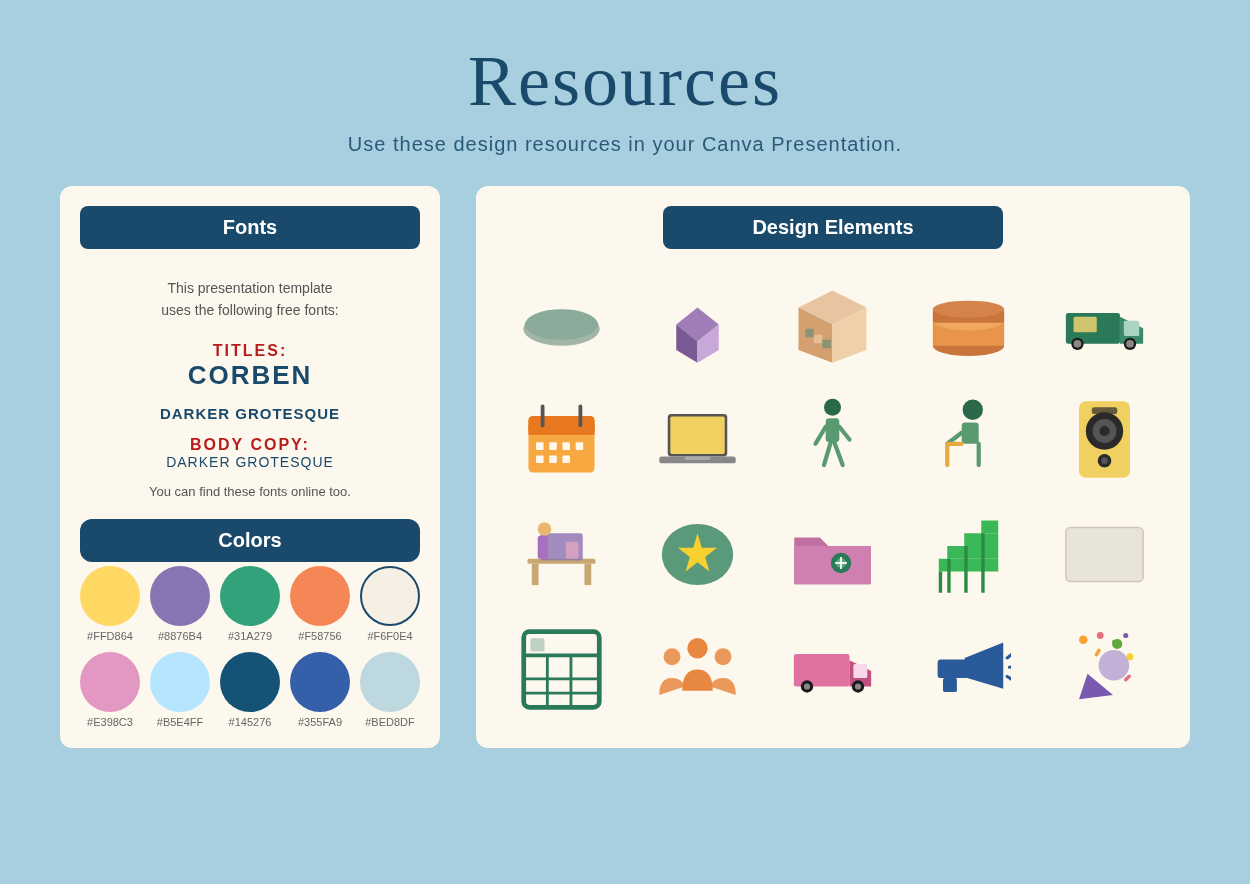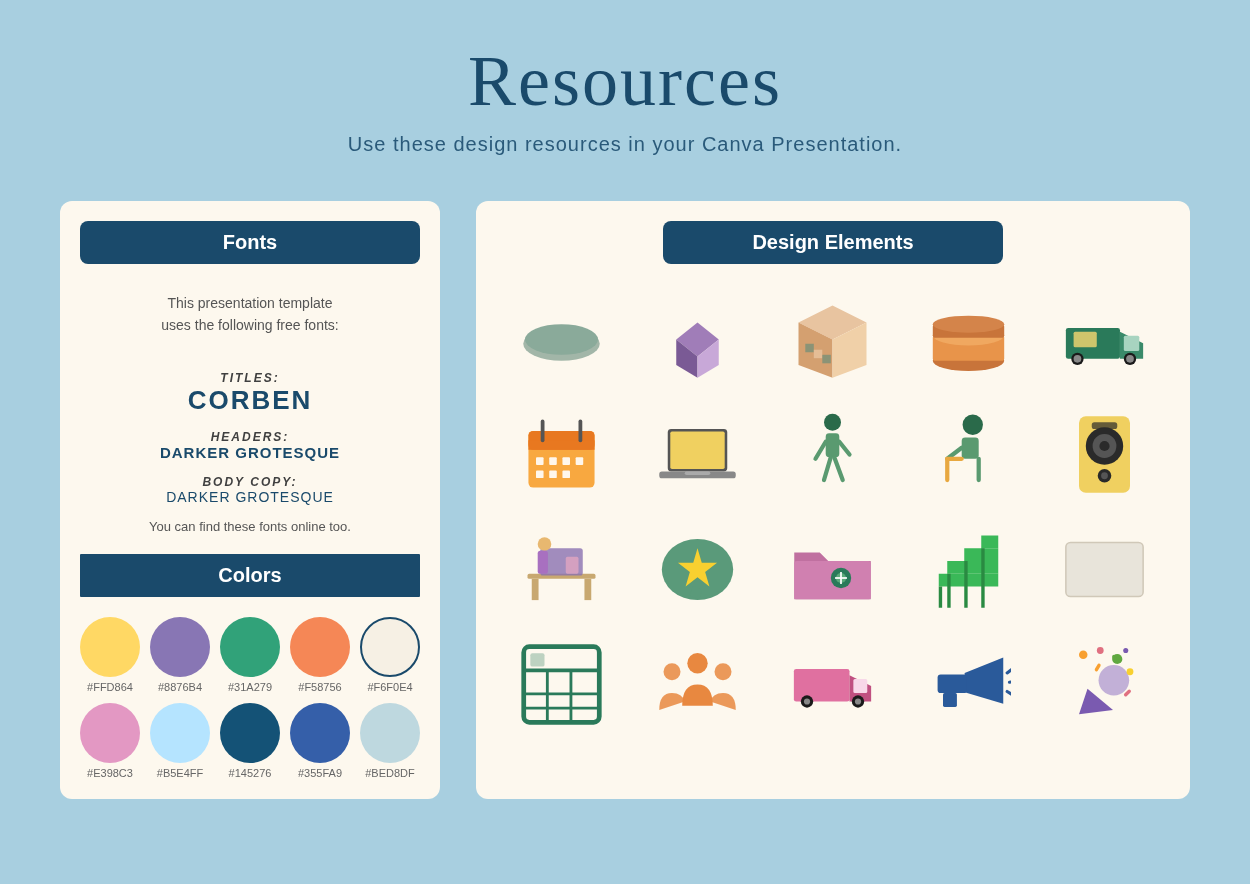--- a/index.html
+++ b/index.html
@@ -23,21 +23,21 @@
       font-family: 'Georgia', serif;
       letter-spacing: 2px;
       margin-bottom: 10px;
       text-align: center;
     }
 
     .page-subtitle {
       font-size: 20px;
       color: #2a5a7a;
       text-align: center;
-      margin-bottom: 45px;
+      margin-bottom: 30px;
       font-family: 'Arial', sans-serif;
       letter-spacing: 1px;
     }
 
     .main-content {
       display: flex;
       gap: 20px;
       width: 100%;
       max-width: 1130px;
     }
@@ -61,36 +61,35 @@
       border-radius: 8px;
       margin-bottom: 28px;
       font-family: 'Arial', sans-serif;
     }
 
     .fonts-description {
       text-align: center;
       color: #555;
       font-size: 14px;
       line-height: 1.6;
-      margin-bottom: 34px;
+      margin-bottom: 20px;
       font-family: 'Arial', sans-serif;
     }
 
     .font-section {
       text-align: center;
       margin-bottom: 14px;
     }
 
     .font-label {
-      font-size: 12px;
+      font-size: 16px;
       font-weight: bold;
       letter-spacing: 2px;
-      color: #404040;
-      font-family: 'Arial', sans-serif;
-      font-style: italic;
+      color: #b91c1c;
+      font-family: 'Arial', sans-serif;
     }
 
     .font-name-corben {
       font-size: 26px;
       font-weight: 900;
       color: #1a4a6b;
       font-family: Liberation Sans, sans-serif;
       letter-spacing: 2px;
     }
 
@@ -118,22 +117,22 @@
       margin-top: 14px;
     }
 
     .colors-header {
       background-color: #1a4a6b;
       color: white;
       font-size: 20px;
       font-weight: bold;
       text-align: center;
       padding: 10px 20px;
-      border-radius: 1px;
-      margin-bottom: 20px;
+      border-radius: 12px;
+      margin-bottom: 4px;
       font-family: 'Arial', sans-serif;
     }
 
     .color-swatches {
       display: flex;
       flex-direction: column;
       gap: 10px;
     }
 
     .color-row {
@@ -212,21 +211,20 @@
       <span>This presentation template</span><br>
       <span>uses the following free fonts:</span>
     </div>
 
     <div class="font-section">
       <div class="font-label">TITLES:</div>
       <div class="font-name-corben">CORBEN</div>
     </div>
 
     <div class="font-section">
-      <div class="font-label">HEADERS:</div>
       <div class="font-name-darker">DARKER GROTESQUE</div>
     </div>
 
     <div class="font-section">
       <div class="font-label">BODY COPY:</div>
       <div class="font-name-darker-light">DARKER GROTESQUE</div>
     </div>
 
     <div class="fonts-footer">You can find these fonts online too.</div>
 

